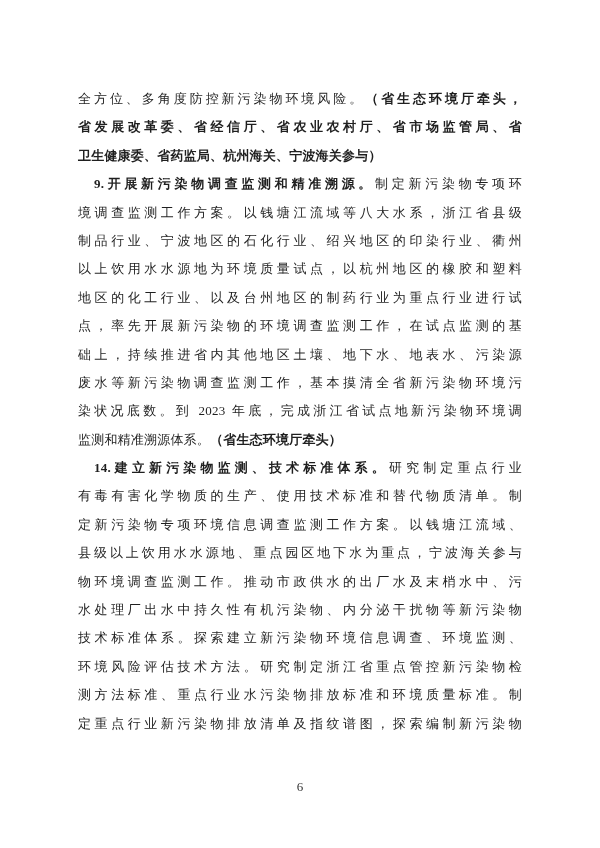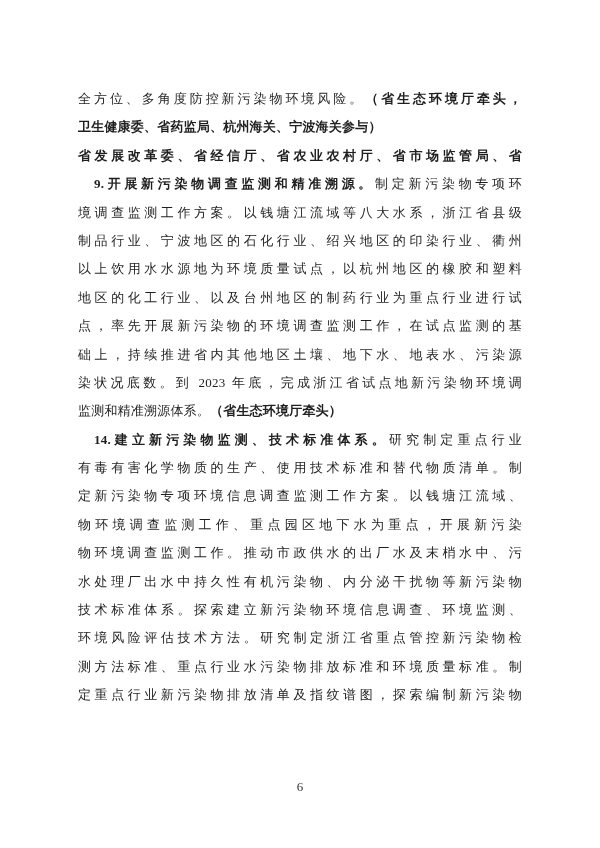--- a/index.html
+++ b/index.html
@@ -52,51 +52,52 @@
   }
 </style>
 </head>
 <body>
 
 <div class="page">
   <div class="content">
 
     <div class="line j"><span>全方位、多角度防控新污染物环境风险。</span><span class="b">（省生态环境厅牵头，</span></div>
 
+    <div class="line j"><span class="b">省发展改革委、省经信厅、省农业农村厅、省市场监管局、省</span></div>
+
     <div class="line"><span class="b">卫生健康委、省药监局、杭州海关、宁波海关参与）</span></div>
-
-    <div class="line j"><span class="b">省发展改革委、省经信厅、省农业农村厅、省市场监管局、省</span></div>
 
     <div class="line j indent"><span class="b">9.开展新污染物调查监测和精准溯源。</span><span>制定新污染物专项环</span></div>
 
     <div class="line j"><span>境调查监测工作方案。以钱塘江流域等八大水系，浙江省县级</span></div>
 
     <div class="line j"><span>制品行业、宁波地区的石化行业、绍兴地区的印染行业、衢州</span></div>
 
     <div class="line j"><span>以上饮用水水源地为环境质量试点，以杭州地区的橡胶和塑料</span></div>
 
     <div class="line j"><span>地区的化工行业、以及台州地区的制药行业为重点行业进行试</span></div>
 
     <div class="line j"><span>点，率先开展新污染物的环境调查监测工作，在试点监测的基</span></div>
 
     <div class="line j"><span>础上，持续推进省内其他地区土壤、地下水、地表水、污染源</span></div>
 
+    <div class="line j"><span>废水等新污染物调查监测工作，基本摸清全省新污染物环境污</span></div>
 
     <div class="line j"><span>染状况底数。到 2023 年底，完成浙江省试点地新污染物环境调</span></div>
 
 
     <div class="line"><span>监测和精准溯源体系。</span><span class="b">（省生态环境厅牵头）</span></div>
 
     <div class="line j indent"><span class="b">14.建立新污染物监测、技术标准体系。</span><span>研究制定重点行业</span></div>
 
     <div class="line j"><span>有毒有害化学物质的生产、使用技术标准和替代物质清单。制</span></div>
 
     <div class="line j"><span>定新污染物专项环境信息调查监测工作方案。以钱塘江流域、</span></div>
 
-    <div class="line j"><span>物环境调查监测工作、重点园区地下水为重点，开展新污染</span></div>
+    <div class="line j"><span>县级以上饮用水水源地、重点园区地下水为重点，宁波海关参与</span></div>
 
     <div class="line j"><span>物环境调查监测工作。推动市政供水的出厂水及末梢水中、污</span></div>
 
     <div class="line j"><span>水处理厂出水中持久性有机污染物、内分泌干扰物等新污染物</span></div>
 
     <div class="line j"><span>技术标准体系。探索建立新污染物环境信息调查、环境监测、</span></div>
 
     <div class="line j"><span>环境风险评估技术方法。研究制定浙江省重点管控新污染物检</span></div>
 
     <div class="line j"><span>测方法标准、重点行业水污染物排放标准和环境质量标准。制</span></div>

